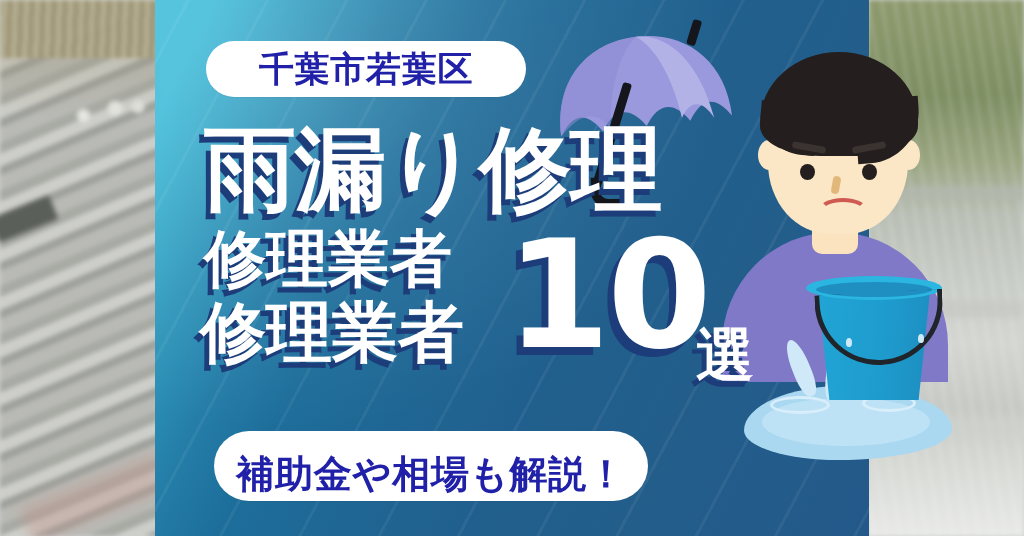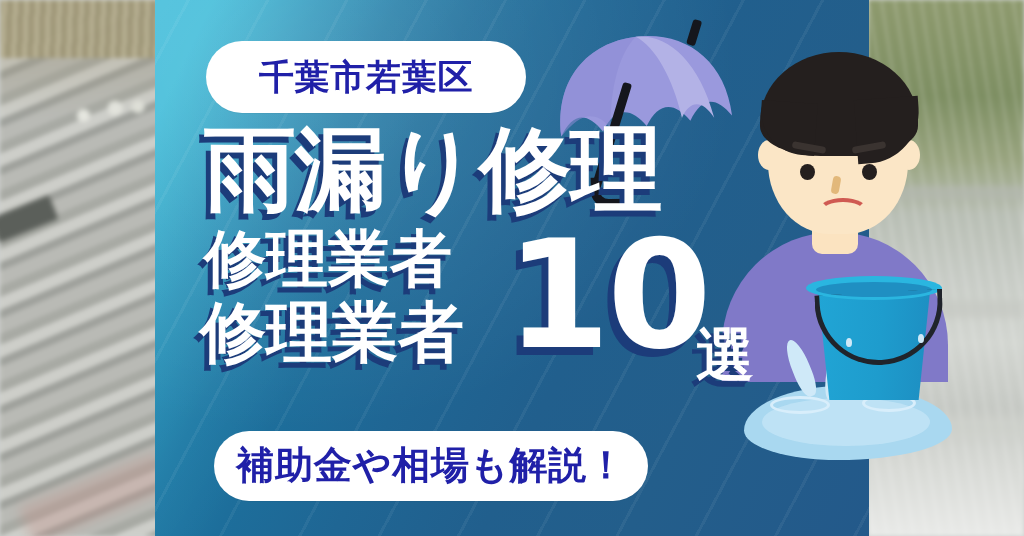--- a/index.html
+++ b/index.html
@@ -89,22 +89,22 @@
       rgba(255,255,255,0) 31px 70px);
   }
 
   
   .pill{
     position:absolute;background:#fff;border-radius:999px;
     display:flex;align-items:center;justify-content:center;
     color:#2020a8;font-weight:700;letter-spacing:.02em;
     box-shadow:0 1px 0 rgba(0,0,0,.04);
   }
-  #pill-top{left:206px;top:41px;width:320px;height:72px;font-size:35px;}
-  #pill-bottom{left:214px;top:431px;width:434px;height:70px;font-size:38px;}
+  #pill-top{left:206px;top:41px;width:320px;height:56px;font-size:35px;}
+  #pill-bottom{left:214px;top:431px;width:434px;height:70px;font-size:38px;align-items:flex-end;}
   #pill-bottom .txt{transform:translateY(-1px);}
 
   
   .copy{position:absolute;left:196px;top:124px;width:600px;}
   .hl{
     color:#fff;font-weight:700;line-height:1;white-space:nowrap;
     text-shadow:-5px 6px 0 #1c3c7a;
   }
   #line-main{font-size:92px;letter-spacing:-0.01em;margin-left:8px;}
   .row2{position:relative;height:88px;margin-top:14px;}

